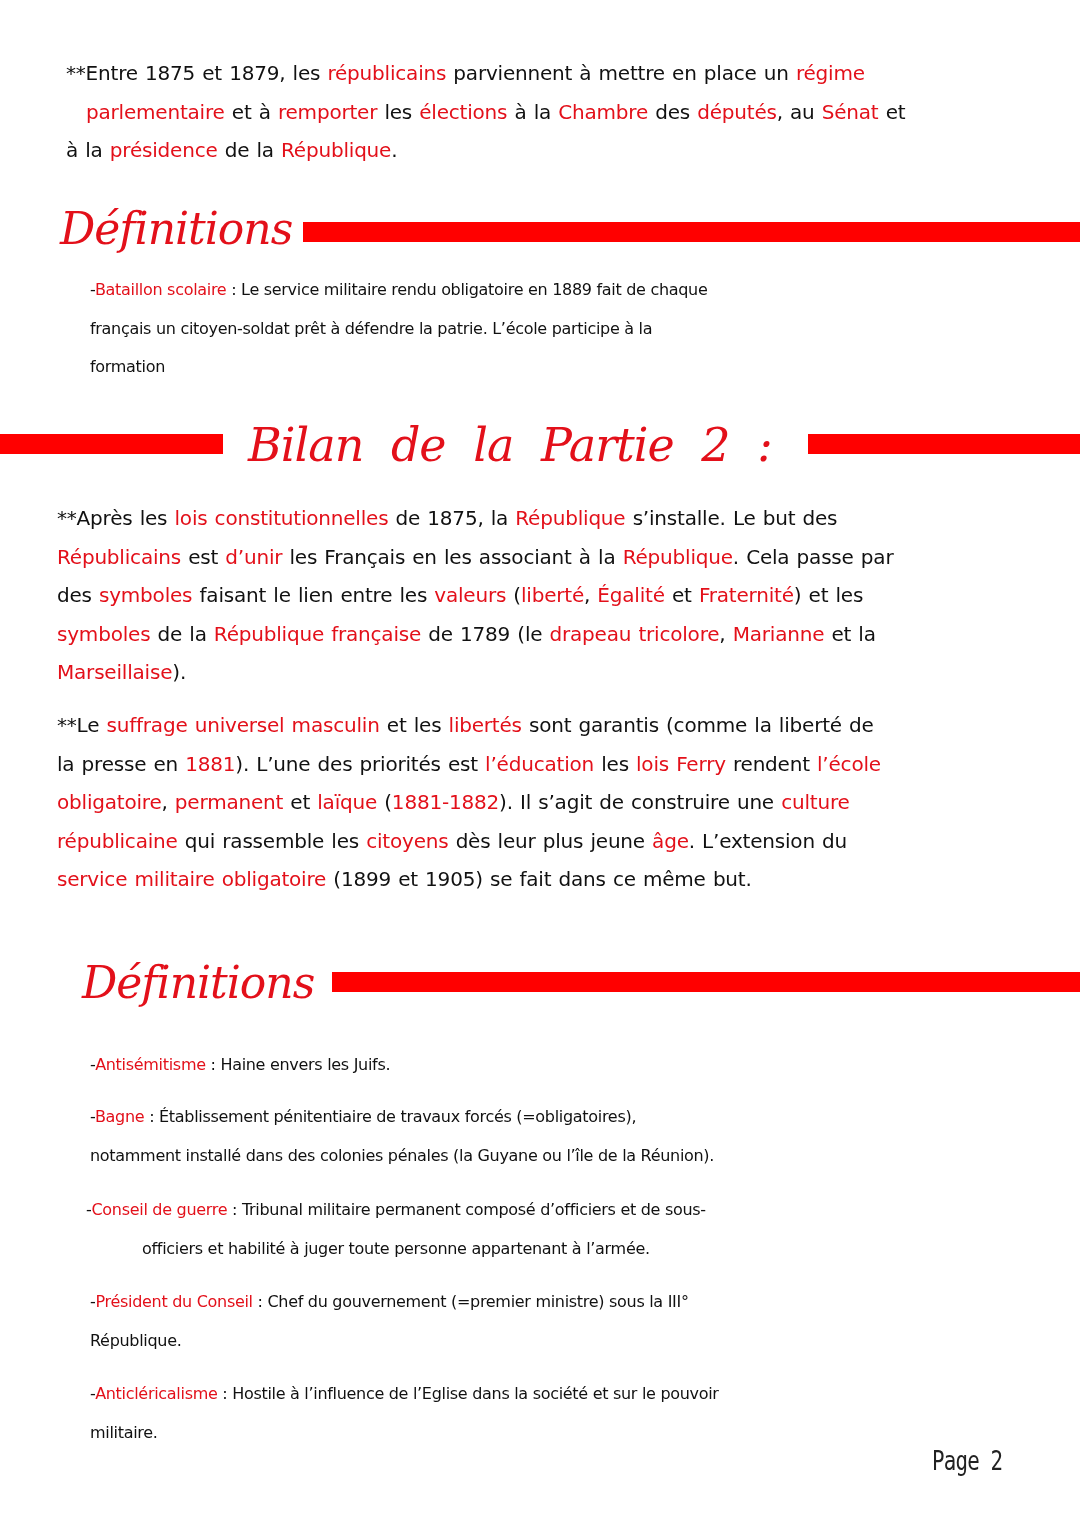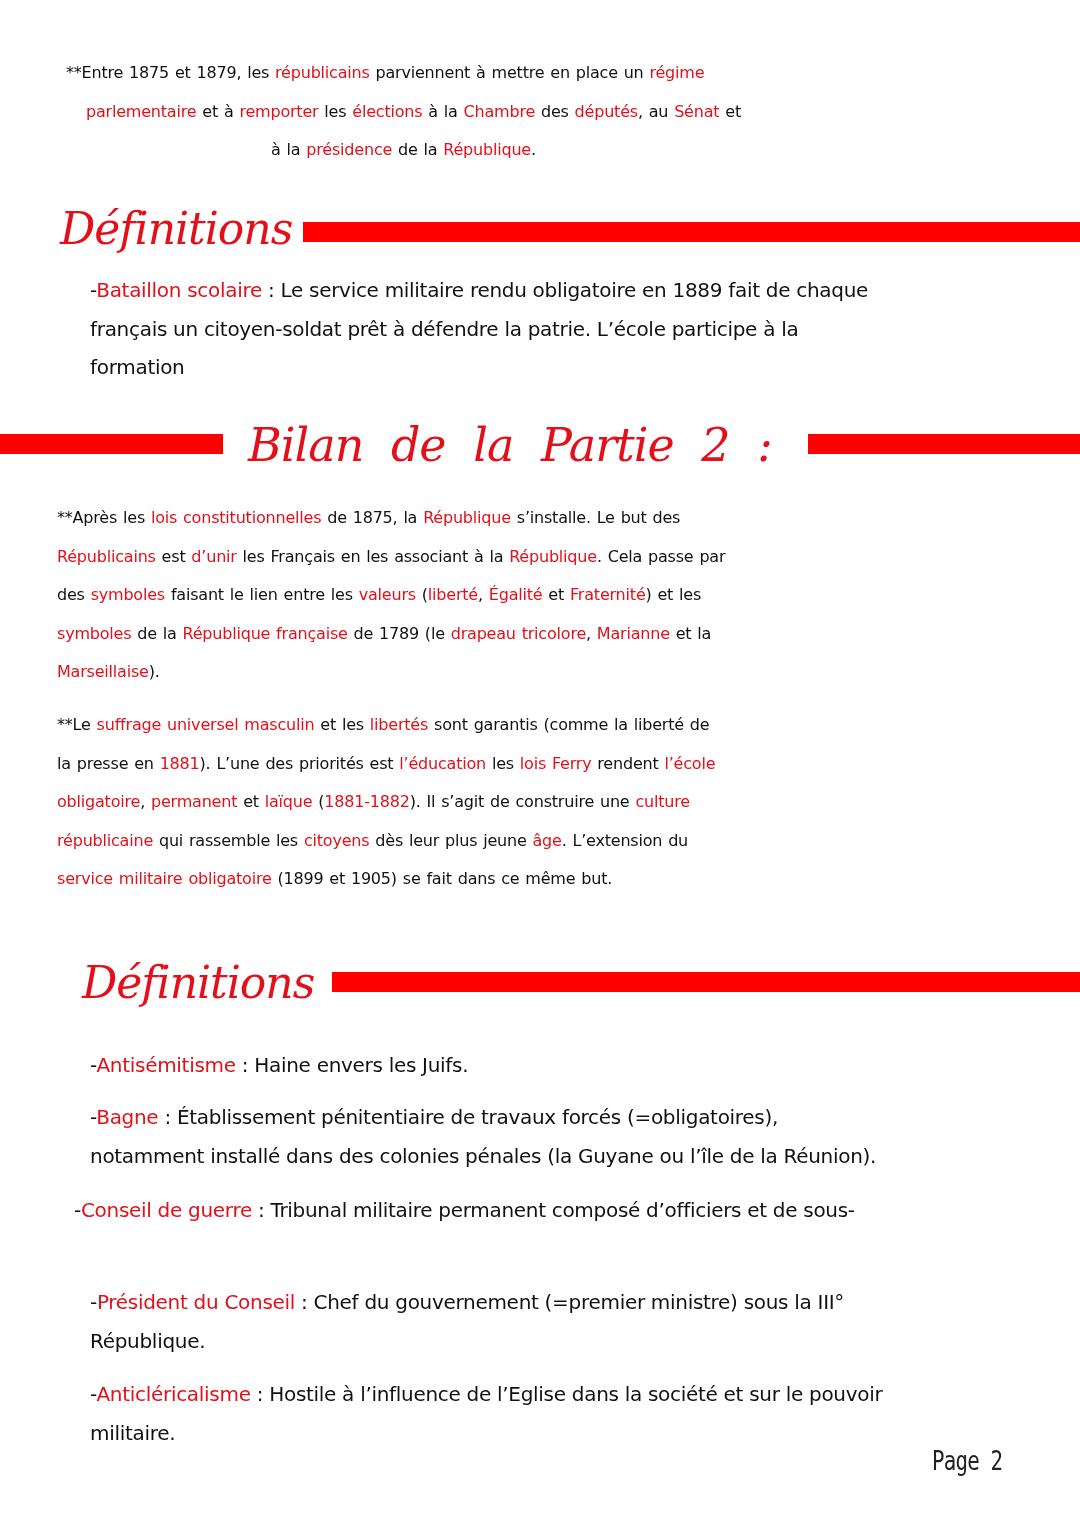--- a/index.html
+++ b/index.html
@@ -1,43 +1,43 @@
 <!DOCTYPE html>
 <html><head>
 <meta charset="utf-8">
 <style>
   html, body { margin: 0; padding: 0; background: #ffffff; }
   body {
     width: 1080px; height: 1527px; position: relative; overflow: hidden;
     font-family: "DejaVu Sans", sans-serif; color: #111111;
   }
   .para {
-    position: absolute; font-size: 16px; line-height: 38.5px; letter-spacing: -0.2px;
+    position: absolute; font-size: 20px; line-height: 38.5px; letter-spacing: -0.2px;
     word-spacing: 1px;
   }
   .r { color: #e3101a; }
   .b { color: #111111; }
   .heading {
     position: absolute; font-family: "DejaVu Serif", serif; font-style: italic;
     color: #e3101a; font-size: 44px; line-height: 50px; letter-spacing: -1px;
   }
   .bar { position: absolute; background: #ff0000; height: 20px; }
-  .def { position: absolute; font-size: 20px; line-height: 38.5px; letter-spacing: -0.3px; }
+  .def { position: absolute; font-size: 16px; line-height: 38.5px; letter-spacing: -0.3px; }
   .pagenum {
     position: absolute; font-family: "DejaVu Sans Mono", monospace; font-size: 26px;
     letter-spacing: -1px; color: #222; transform: scaleX(0.8); transform-origin: left;
   }
 </style>
 </head>
 <body>
 
 <div class="para" style="left:66px; top:54px;">
     <div style="white-space: nowrap;"><span class="b">**Entre 1875 et 1879, les </span><span class="r">républicains</span><span class="b"> parviennent à mettre en place un </span><span class="r">régime</span></div>
     <div style="white-space: nowrap; margin-left: 20px;"><span class="r">parlementaire</span><span class="b"> et à </span><span class="r">remporter</span><span class="b"> les </span><span class="r">élections</span><span class="b"> à la </span><span class="r">Chambre</span><span class="b"> des </span><span class="r">députés</span><span class="b">, au </span><span class="r">Sénat</span><span class="b"> et</span></div>
-    <div style="white-space: nowrap; text-align: center;"><span class="b">à la </span><span class="r">présidence</span><span class="b"> de la </span><span class="r">République</span><span class="b">.</span></div>
+    <div style="white-space: nowrap;"><span class="b">à la </span><span class="r">présidence</span><span class="b"> de la </span><span class="r">République</span><span class="b">.</span></div>
   </div>
 
 <div class="heading" style="left:60px; top:204px;">Définitions</div>
 <div class="bar" style="left:303px; top:222px; width:777px;"></div>
 
 <div class="def" style="left:90px; top:271px;">
     <div style="white-space: nowrap;"><span class="b">-</span><span class="r">Bataillon scolaire</span><span class="b"> : Le service militaire rendu obligatoire en 1889 fait de chaque</span></div>
     <div style="white-space: nowrap;"><span class="b">français un citoyen-soldat prêt à défendre la patrie. L’école participe à la</span></div>
     <div style="white-space: nowrap;"><span class="b">formation</span></div>
   </div>
@@ -64,22 +64,23 @@
 <div class="heading" style="left:82px; top:958px;">Définitions</div>
 <div class="bar" style="left:332px; top:972px; width:748px;"></div>
 
 <div class="def" style="left:90px; top:1046px;">
     <div style="white-space: nowrap;"><span class="b">-</span><span class="r">Antisémitisme</span><span class="b"> : Haine envers les Juifs.</span></div>
   </div>
 <div class="def" style="left:90px; top:1098px;">
     <div style="white-space: nowrap;"><span class="b">-</span><span class="r">Bagne</span><span class="b"> : Établissement pénitentiaire de travaux forcés (=obligatoires),</span></div>
     <div style="white-space: nowrap;"><span class="b">notamment installé dans des colonies pénales (la Guyane ou l’île de la Réunion).</span></div>
   </div>
-<div class="def" style="left:74px; top:1191px;text-align:center;">
+<div class="def" style="left:86px; top:1191px;text-align:center;">
     <div style="white-space: nowrap;"><span class="b">-</span><span class="r">Conseil de guerre</span><span class="b"> : Tribunal militaire permanent composé d’officiers et de sous-</span></div>
+    <div style="white-space: nowrap;"><span class="b">officiers et habilité à juger toute personne appartenant à l’armée.</span></div>
   </div>
 <div class="def" style="left:90px; top:1283px;">
     <div style="white-space: nowrap;"><span class="b">-</span><span class="r">Président du Conseil</span><span class="b"> : Chef du gouvernement (=premier ministre) sous la III°</span></div>
     <div style="white-space: nowrap;"><span class="b">République.</span></div>
   </div>
 <div class="def" style="left:90px; top:1375px;">
     <div style="white-space: nowrap;"><span class="b">-</span><span class="r">Anticléricalisme</span><span class="b"> : Hostile à l’influence de l’Eglise dans la société et sur le pouvoir</span></div>
     <div style="white-space: nowrap;"><span class="b">militaire.</span></div>
   </div>
 

